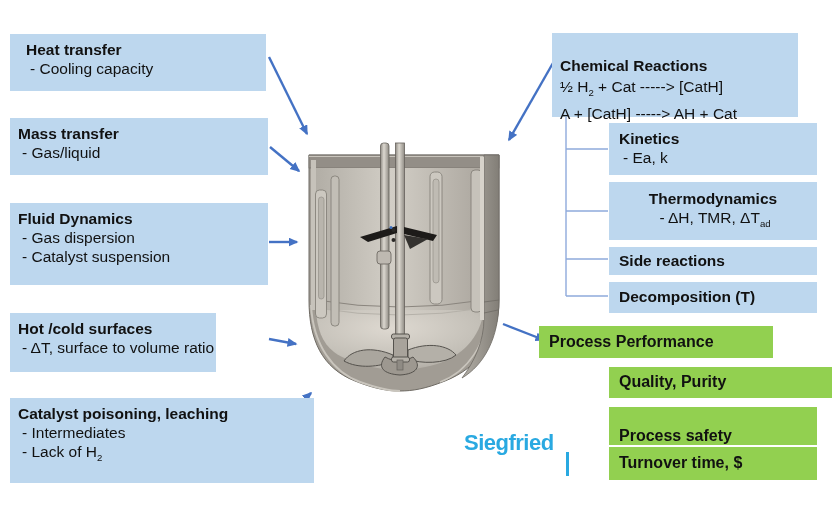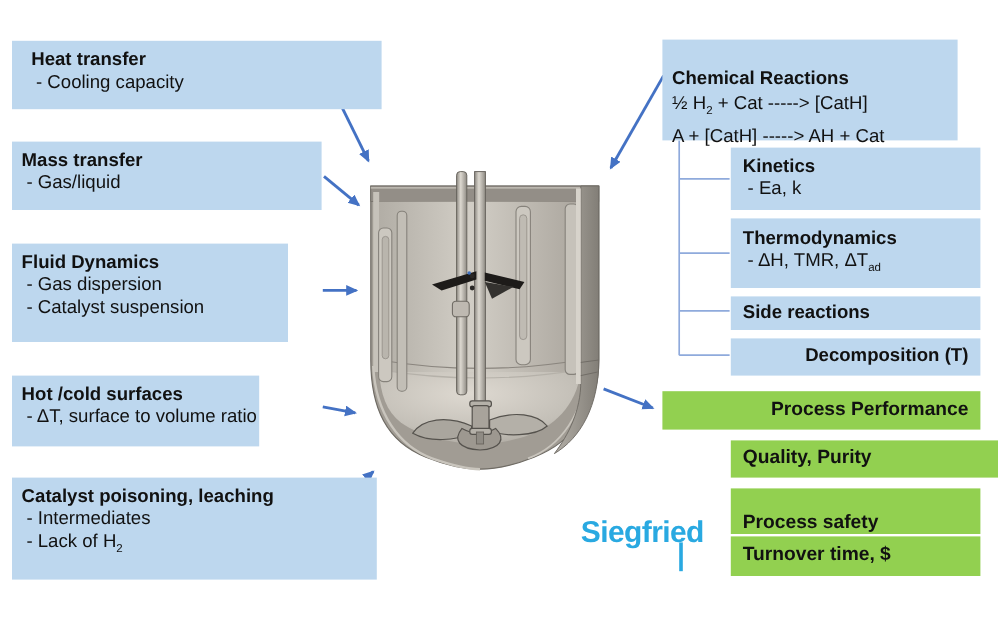--- a/index.html
+++ b/index.html
@@ -8,22 +8,22 @@
   .layer{position:absolute;left:0;top:0;width:832px;height:520px;}
   .box{position:absolute;box-sizing:border-box;}
   .blue{background:#BDD7EE;}
   .green{background:#92D050;}
   .pad{padding:6px 8px 4px 8px;}
   .title{font-weight:bold;font-size:15.5px;line-height:19px;white-space:nowrap;}
   .bullet{font-size:15.5px;line-height:19px;padding-left:4px;white-space:nowrap;}
   .rline{font-size:15.5px;line-height:21px;white-space:nowrap;}
   .glabel{font-weight:bold;font-size:16px;line-height:20px;white-space:nowrap;}
   sub{font-size:0.62em;}
-  .logo{position:absolute;left:464px;top:430px;font-weight:bold;font-size:25px;
-        letter-spacing:-0.5px;color:#29A9E1;margin-left:20px;}
+  .logo{position:absolute;left:464px;top:430px;font-weight:bold;font-size:22px;
+        letter-spacing:-0.5px;color:#29A9E1;}
   .logo-bar{position:absolute;left:566px;top:452px;width:3px;height:24px;background:#29A9E1;}
 </style>
 </head>
 <body>
 
 <div class="canvas">
 
   <svg class="layer" viewBox="0 0 832 520">
     <defs>
       <marker id="ah" markerWidth="11" markerHeight="10" refX="8.5" refY="4.5" orient="auto" markerUnits="userSpaceOnUse">
@@ -114,31 +114,31 @@
         <path d="M408,350 C428,342 448,345 456,355 C446,364 420,364 408,359 Z" fill="#b4b0a8"></path>
         <path d="M385,357 C377,367 383,374 400,375 C417,374 422,366 413,357 C404,362 394,362 385,357 Z" fill="#9d9890"></path>
         <rect x="391.5" y="334" width="18" height="5" rx="2" fill="#b5b1a9"></rect>
         <rect x="393.5" y="338" width="14" height="22" rx="2" fill="#a8a39b"></rect>
         <rect x="391.5" y="357" width="18" height="5" rx="2" fill="#b5b1a9"></rect>
       </g>
       <rect x="397" y="360" width="6" height="10" fill="#8f8b84" stroke="#66625c" stroke-width="0.7"></rect>
     </g>
   </svg>
 
-  <div class="box blue pad" style="left:10px;top:34px;width:308px;height:57px;padding-left:16px;">
+  <div class="box blue pad" style="left:10px;top:34px;width:256px;height:57px;padding-left:16px;">
     <div class="title">Heat transfer</div>
     <div class="bullet">- Cooling capacity</div>
   </div>
 
   <div class="box blue pad" style="left:10px;top:118px;width:258px;height:57px;">
     <div class="title">Mass transfer</div>
     <div class="bullet">- Gas/liquid</div>
   </div>
 
-  <div class="box blue pad" style="left:10px;top:203px;width:230px;height:82px;">
+  <div class="box blue pad" style="left:10px;top:203px;width:258px;height:82px;">
     <div class="title">Fluid Dynamics</div>
     <div class="bullet">- Gas dispersion</div>
     <div class="bullet">- Catalyst suspension</div>
   </div>
 
   <div class="box blue pad" style="left:10px;top:313px;width:206px;height:59px;">
     <div class="title">Hot /cold surfaces</div>
     <div class="bullet">- ΔT, surface to volume ratio</div>
   </div>
 
@@ -152,34 +152,34 @@
     <div class="title" style="line-height:21px;">Chemical Reactions</div>
     <div class="rline"><span>½ H</span><sub>2</sub><span> + Cat -----&gt; [CatH]</span></div>
     <div class="rline">A + [CatH] -----&gt; AH + Cat</div>
   </div>
 
   <div class="box blue" style="left:609px;top:123px;width:208px;height:52px;padding:6px 10px 4px 10px;">
     <div class="title">Kinetics</div>
     <div class="bullet">- Ea, k</div>
   </div>
 
-  <div class="box blue" style="left:609px;top:182px;width:208px;height:58px;padding:7px 10px 4px 10px;">
+  <div class="box blue" style="left:609px;top:182px;width:208px;height:58px;padding:7px 10px 4px 10px;text-align:center;">
     <div class="title">Thermodynamics</div>
     <div class="bullet"><span>- ΔH, TMR, ΔT</span><sub>ad</sub></div>
   </div>
 
   <div class="box blue" style="left:609px;top:247px;width:208px;height:28px;padding:4px 10px;">
     <div class="title">Side reactions</div>
   </div>
 
-  <div class="box blue" style="left:609px;top:282px;width:208px;height:31px;padding:5px 10px;text-align:right;">
+  <div class="box blue" style="left:609px;top:282px;width:208px;height:31px;padding:5px 10px;">
     <div class="title">Decomposition (T)</div>
   </div>
 
-  <div class="box green" style="left:552px;top:326px;width:265px;height:32px;padding:6px 10px;text-align:right;">
+  <div class="box green" style="left:539px;top:326px;width:234px;height:32px;padding:6px 10px;">
     <div class="glabel">Process Performance</div>
   </div>
   <div class="box green" style="left:609px;top:367px;width:248px;height:31px;padding:5px 10px;">
     <div class="glabel">Quality, Purity</div>
   </div>
   <div class="box green" style="left:609px;top:407px;width:208px;height:31px;padding:19px 10px;">
     <div class="glabel">Process safety</div>
   </div>
   <div class="box green" style="left:609px;top:447px;width:208px;height:33px;padding:6px 10px;">
     <div class="glabel">Turnover time, $</div>

